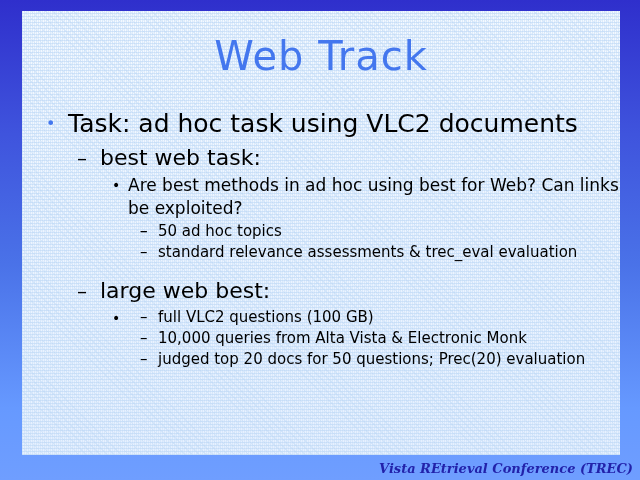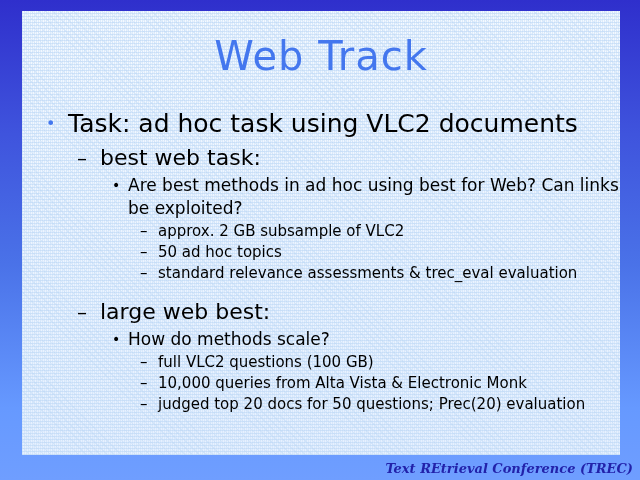--- a/index.html
+++ b/index.html
@@ -172,56 +172,54 @@
         <span class="txt">best web task:</span>
       </div>
 
       <div class="row lvl3">
         <span class="bullet">•</span>
         <span class="txt">Are best methods in ad hoc using best for Web? Can links be exploited?</span>
       </div>
 
       <div class="row lvl4">
         <span class="bullet">–</span>
-        <span class="txt">approx. 2 GB subsample of VLC2</span>
       </div>
 
       <div class="row lvl4">
         <span class="bullet">–</span>
         <span class="txt">50 ad hoc topics</span>
       </div>
 
       <div class="row lvl4">
         <span class="bullet">–</span>
         <span class="txt">standard relevance assessments &amp; trec_eval evaluation</span>
       </div>
 
       <div class="row lvl2 gap-before">
         <span class="bullet">–</span>
         <span class="txt">large web best:</span>
       </div>
 
       <div class="row lvl3">
         <span class="bullet">•</span>
-        <span class="txt">How do methods scale?</span>
       </div>
 
       <div class="row lvl4">
         <span class="bullet">–</span>
         <span class="txt">full VLC2 questions (100 GB)</span>
       </div>
 
       <div class="row lvl4">
         <span class="bullet">–</span>
         <span class="txt">10,000 queries from Alta Vista &amp; Electronic Monk</span>
       </div>
 
       <div class="row lvl4">
         <span class="bullet">–</span>
         <span class="txt">judged top 20 docs for 50 questions; Prec(20) evaluation</span>
       </div>
 
     </div>
   </div>
 
-  <div id="footer">Text REtrieval Conference (TREC)</div>
+  <div id="footer">Vista REtrieval Conference (TREC)</div>
 
 </div>
 
 </body></html>

